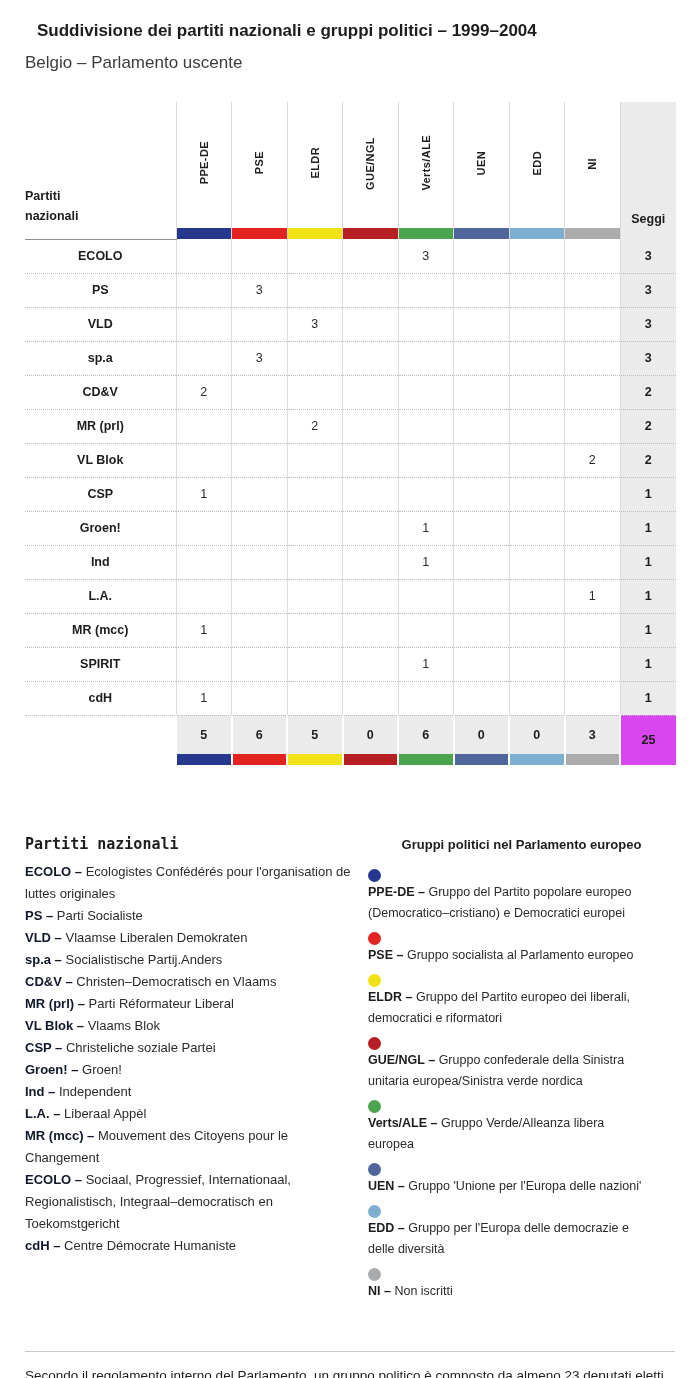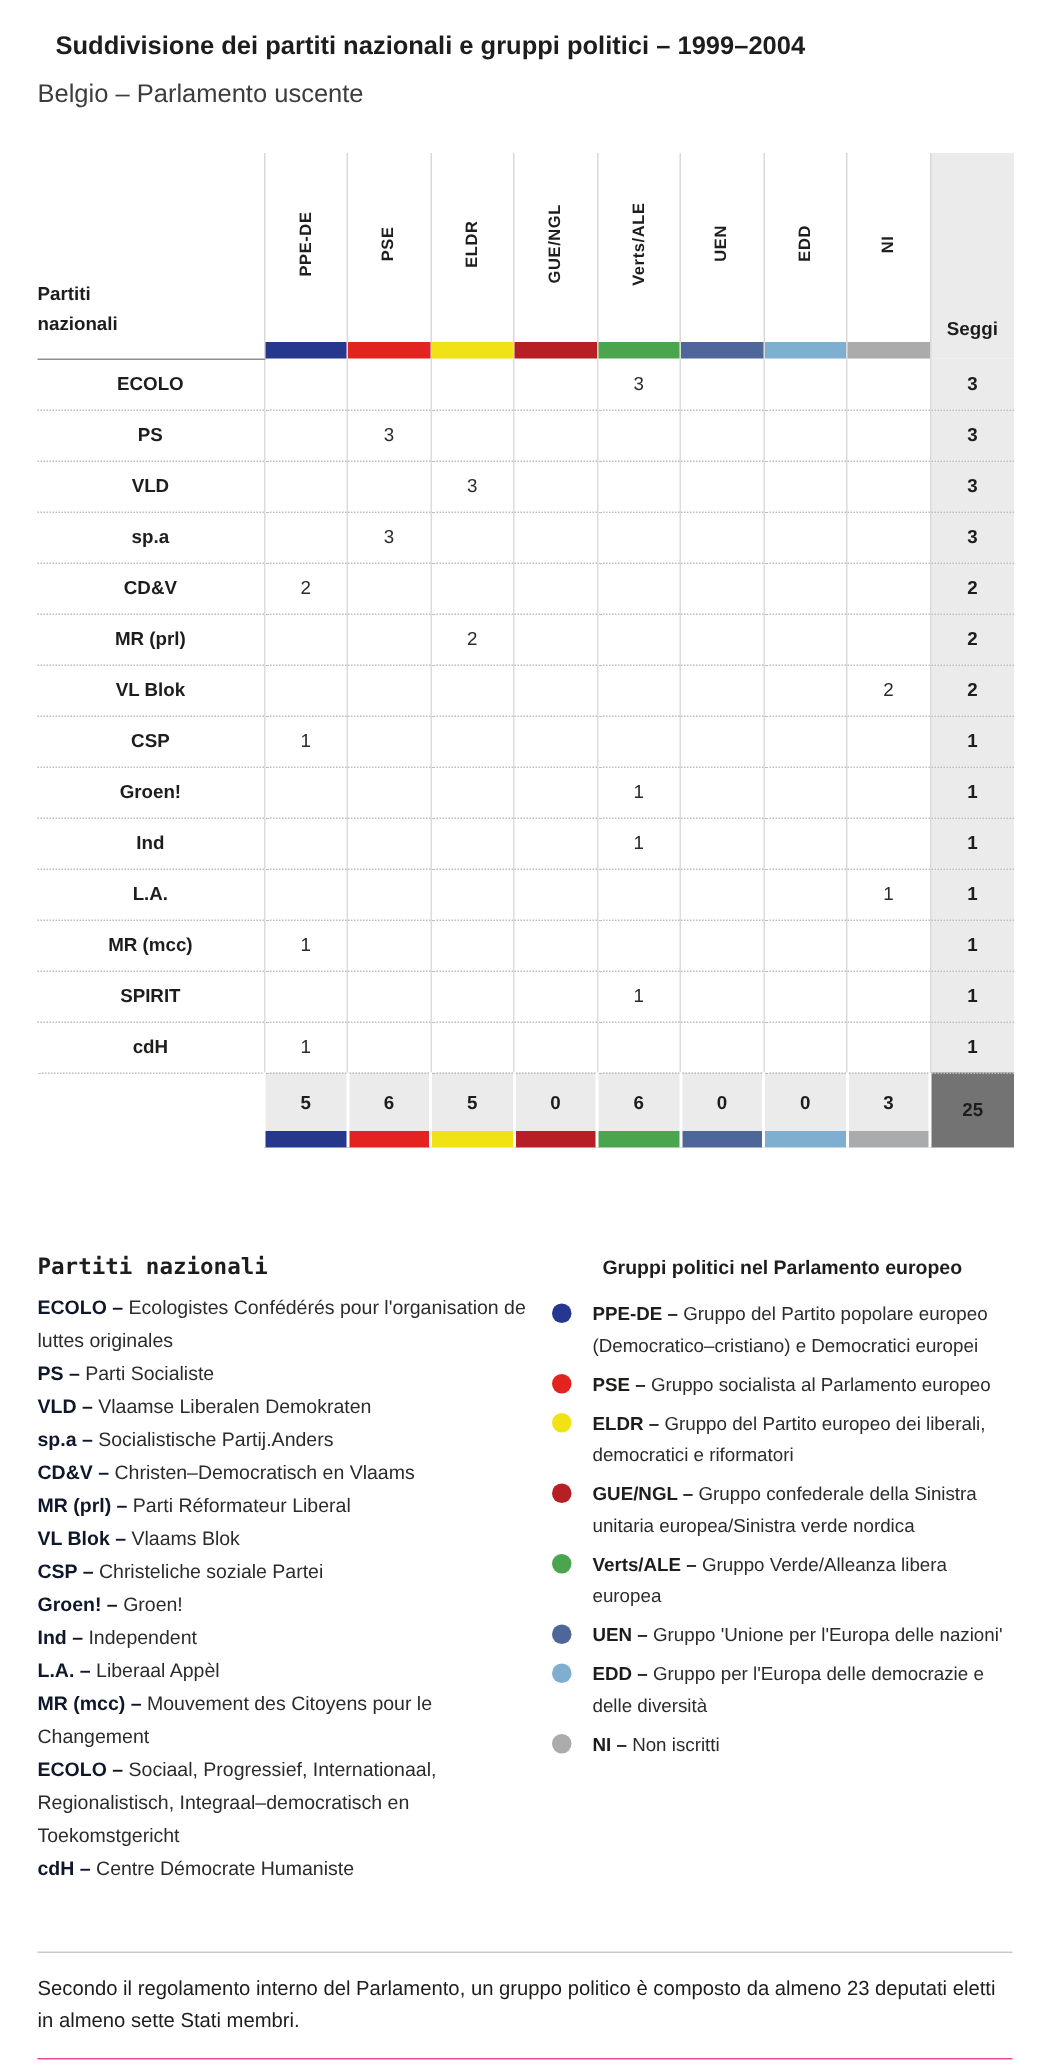--- a/index.html
+++ b/index.html
@@ -33,32 +33,32 @@
 
   .body-row td { height:34px; border-bottom:1px dotted #bdbdbd; font-size:12.5px; }
   td.plabel { font-weight:700; text-align:center; }
   td.val { text-align:center; border-left:1px solid #dcdcdc; color:#2b2b2b; }
   td.seggi { text-align:center; border-left:1px solid #dcdcdc; background:#ebebeb; font-weight:700; }
 
   .totals-row td.tot { background:#ebebeb; height:39px; text-align:center; font-weight:700;
                        font-size:12.5px; border-left:2px solid #fff; }
   td.totals-label { background:#fff; border:none; }
   .totals-bar-row td.tbar { height:11px; border-left:2px solid #fff; padding:0; }
-  td.tot-seggi { background:#737373; text-align:center; font-weight:700; font-size:12.5px; border-left:2px solid #fff; }
+  td.tot-seggi { background:#d946ef; text-align:center; font-weight:700; font-size:12.5px; border-left:2px solid #fff; }
 
   
   .legends { display:flex; justify-content:space-between; margin-top:70px; }
   .legend-left { width:332px; }
   .legend-left h3 { font-family:"DejaVu Sans Mono", monospace; font-size:15px; font-weight:700; margin:0 0 8px; }
   .legend-left p { margin:0; font-size:13px; line-height:22px; color:#2b2b2b; }
   .legend-left b { color:#0f172a; }
 
   .legend-right { width:307px; }
   .legend-right h3 { font-size:13px; font-weight:700; margin:2px 0 14px;text-align:center; }
-  .gitem { display:flex; margin-bottom:5px; }
+  .gitem { display:flex; margin-bottom:5px;flex-direction:column; }
   .dot { width:13px; height:13px; border-radius:50%; margin:3px 14px 0 0; flex:none; }
   .gtext { margin:0; font-size:12.5px; line-height:21px; color:#2b2b2b; width:280px; }
   .gtext b { color:#1d1d1b; }
 
   
   .note { margin-top:44px; border-top:1px solid #c9c9c9; border-bottom:1px solid #ec4899;
           padding:13px 0 15px; font-size:13.5px; line-height:21px; color:#1d1d1b; }
 </style>
 </head>
 <body>

